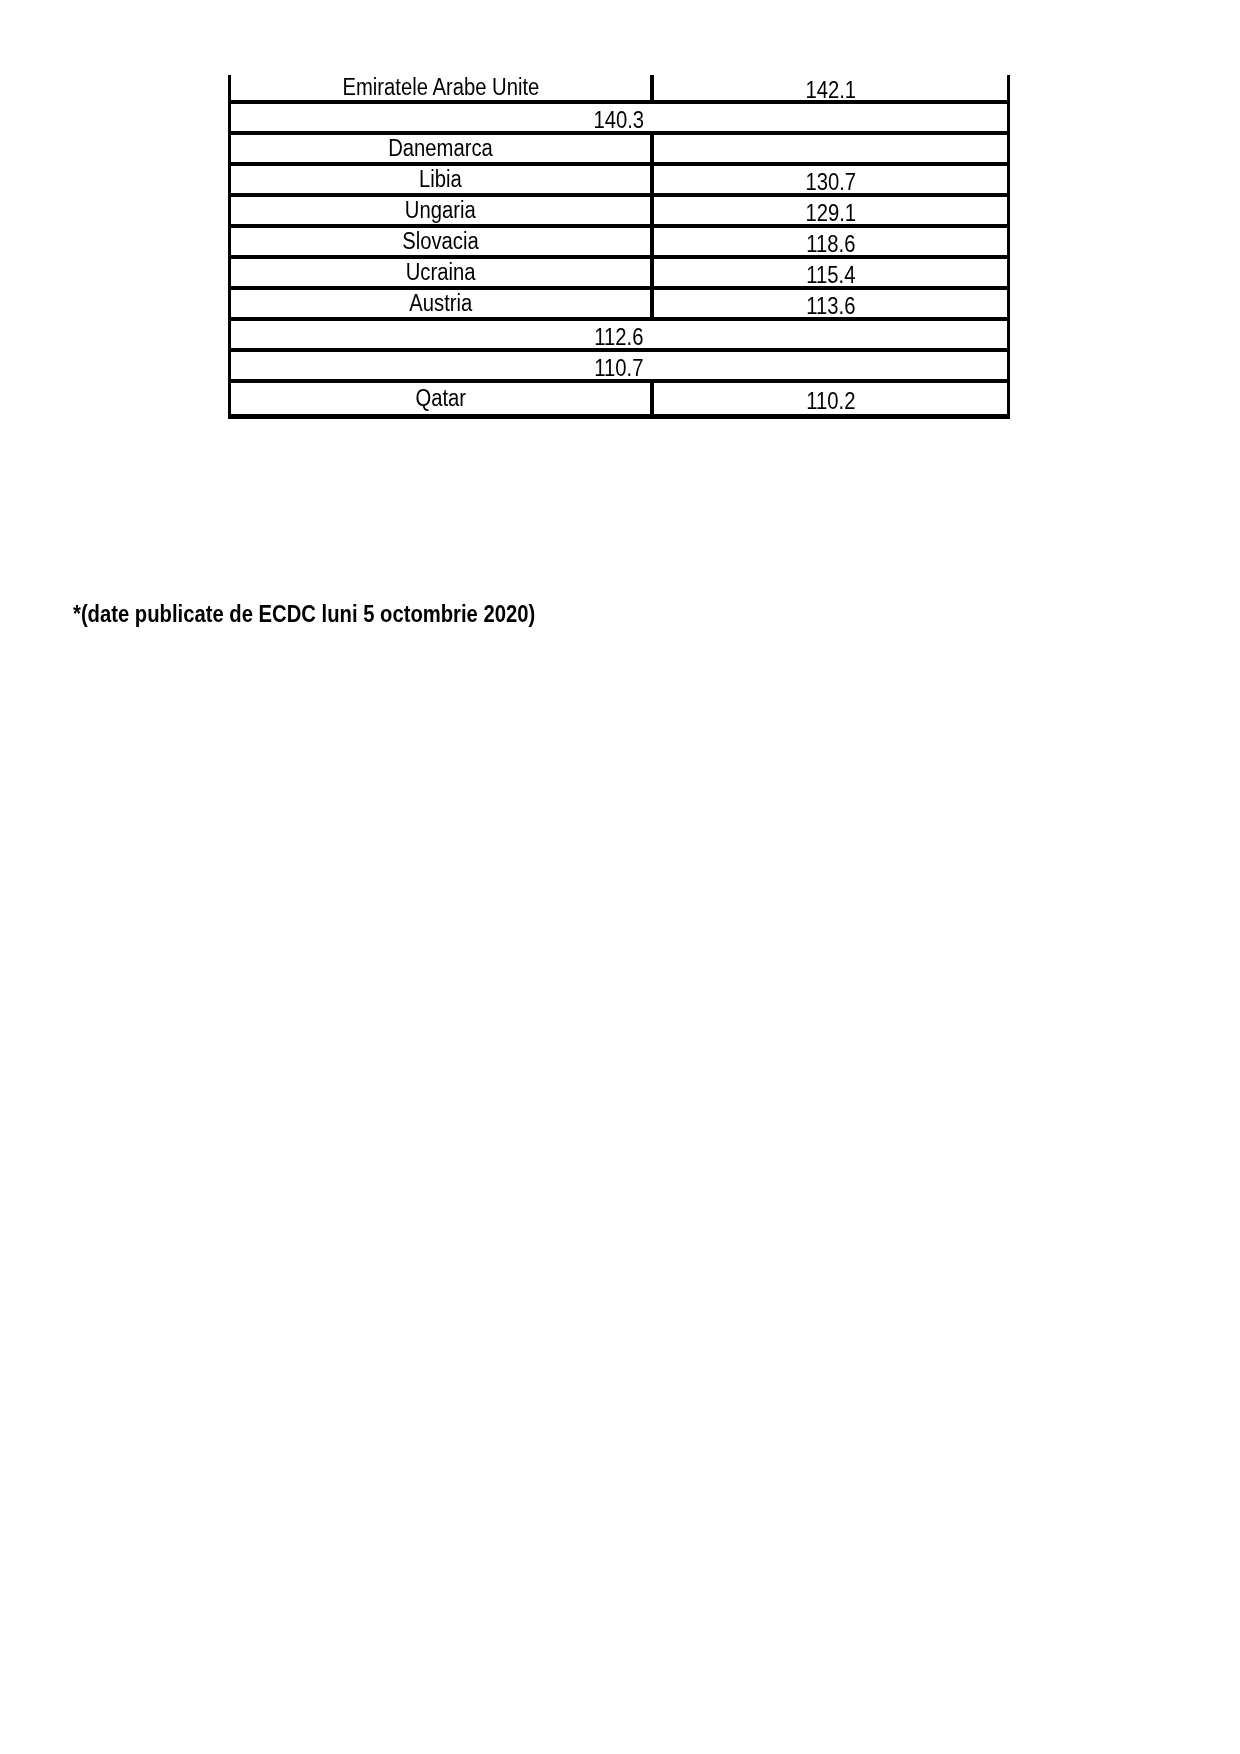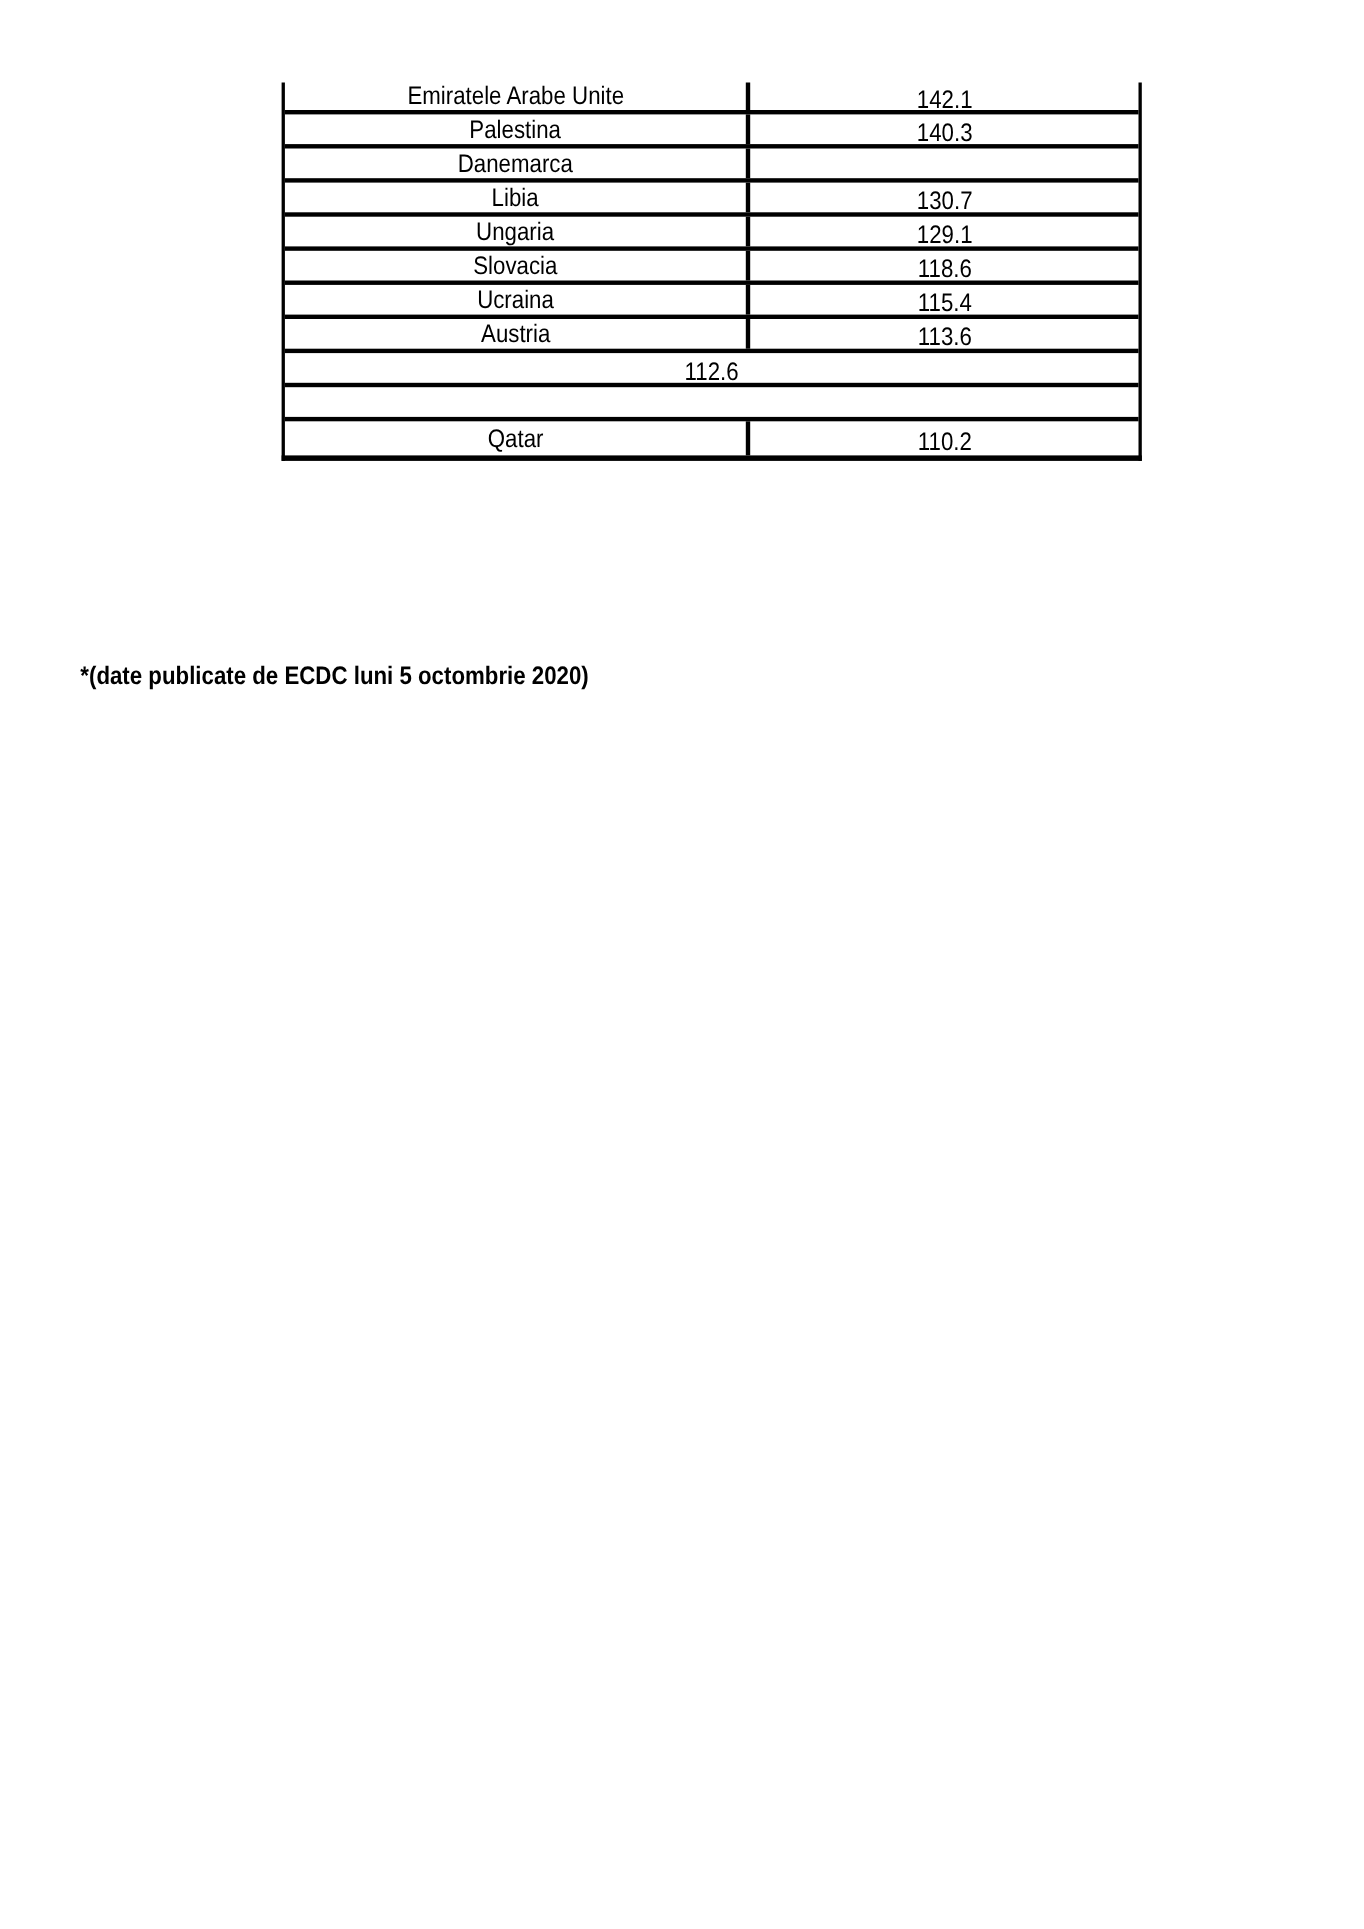--- a/index.html
+++ b/index.html
@@ -17,21 +17,20 @@
   .datatable {
     position: absolute;
     left: 228px;
     top: 75px;
     width: 782px;
     border-left: 3px solid #000000;
     border-right: 3px solid #000000;
     border-bottom: 5px solid #000000;
     border-top: none;
     background: #ffffff;
-    margin-left: 28px;
   }
   .trow {
     display: flex;
     height: 31px;
     border-bottom: 4px solid #000000;
   }
   .trow:first-child { height: 29px; }
   .trow:last-child { border-bottom: none; }
   .cell {
     display: flex;
@@ -78,23 +77,20 @@
     <div class="trow">
       <div class="cell cell-country">
           <span>Emiratele Arabe Unite</span>
         </div>
       <div class="cell cell-value">
           <span>142.1</span>
         </div>
     </div>
 
     <div class="trow">
-      <div class="cell cell-country">
-          <span>Palestina</span>
-        </div>
       <div class="cell cell-value">
           <span>140.3</span>
         </div>
     </div>
 
     <div class="trow">
       <div class="cell cell-country">
           <span>Danemarca</span>
         </div>
     </div>
@@ -145,20 +141,23 @@
         </div>
     </div>
 
     <div class="trow">
       <div class="cell cell-value">
           <span>112.6</span>
         </div>
     </div>
 
     <div class="trow">
+      <div class="cell cell-value">
+          <span>110.7</span>
+        </div>
     </div>
 
     <div class="trow">
       <div class="cell cell-country">
           <span>Qatar</span>
         </div>
       <div class="cell cell-value">
           <span>110.2</span>
         </div>
     </div>

